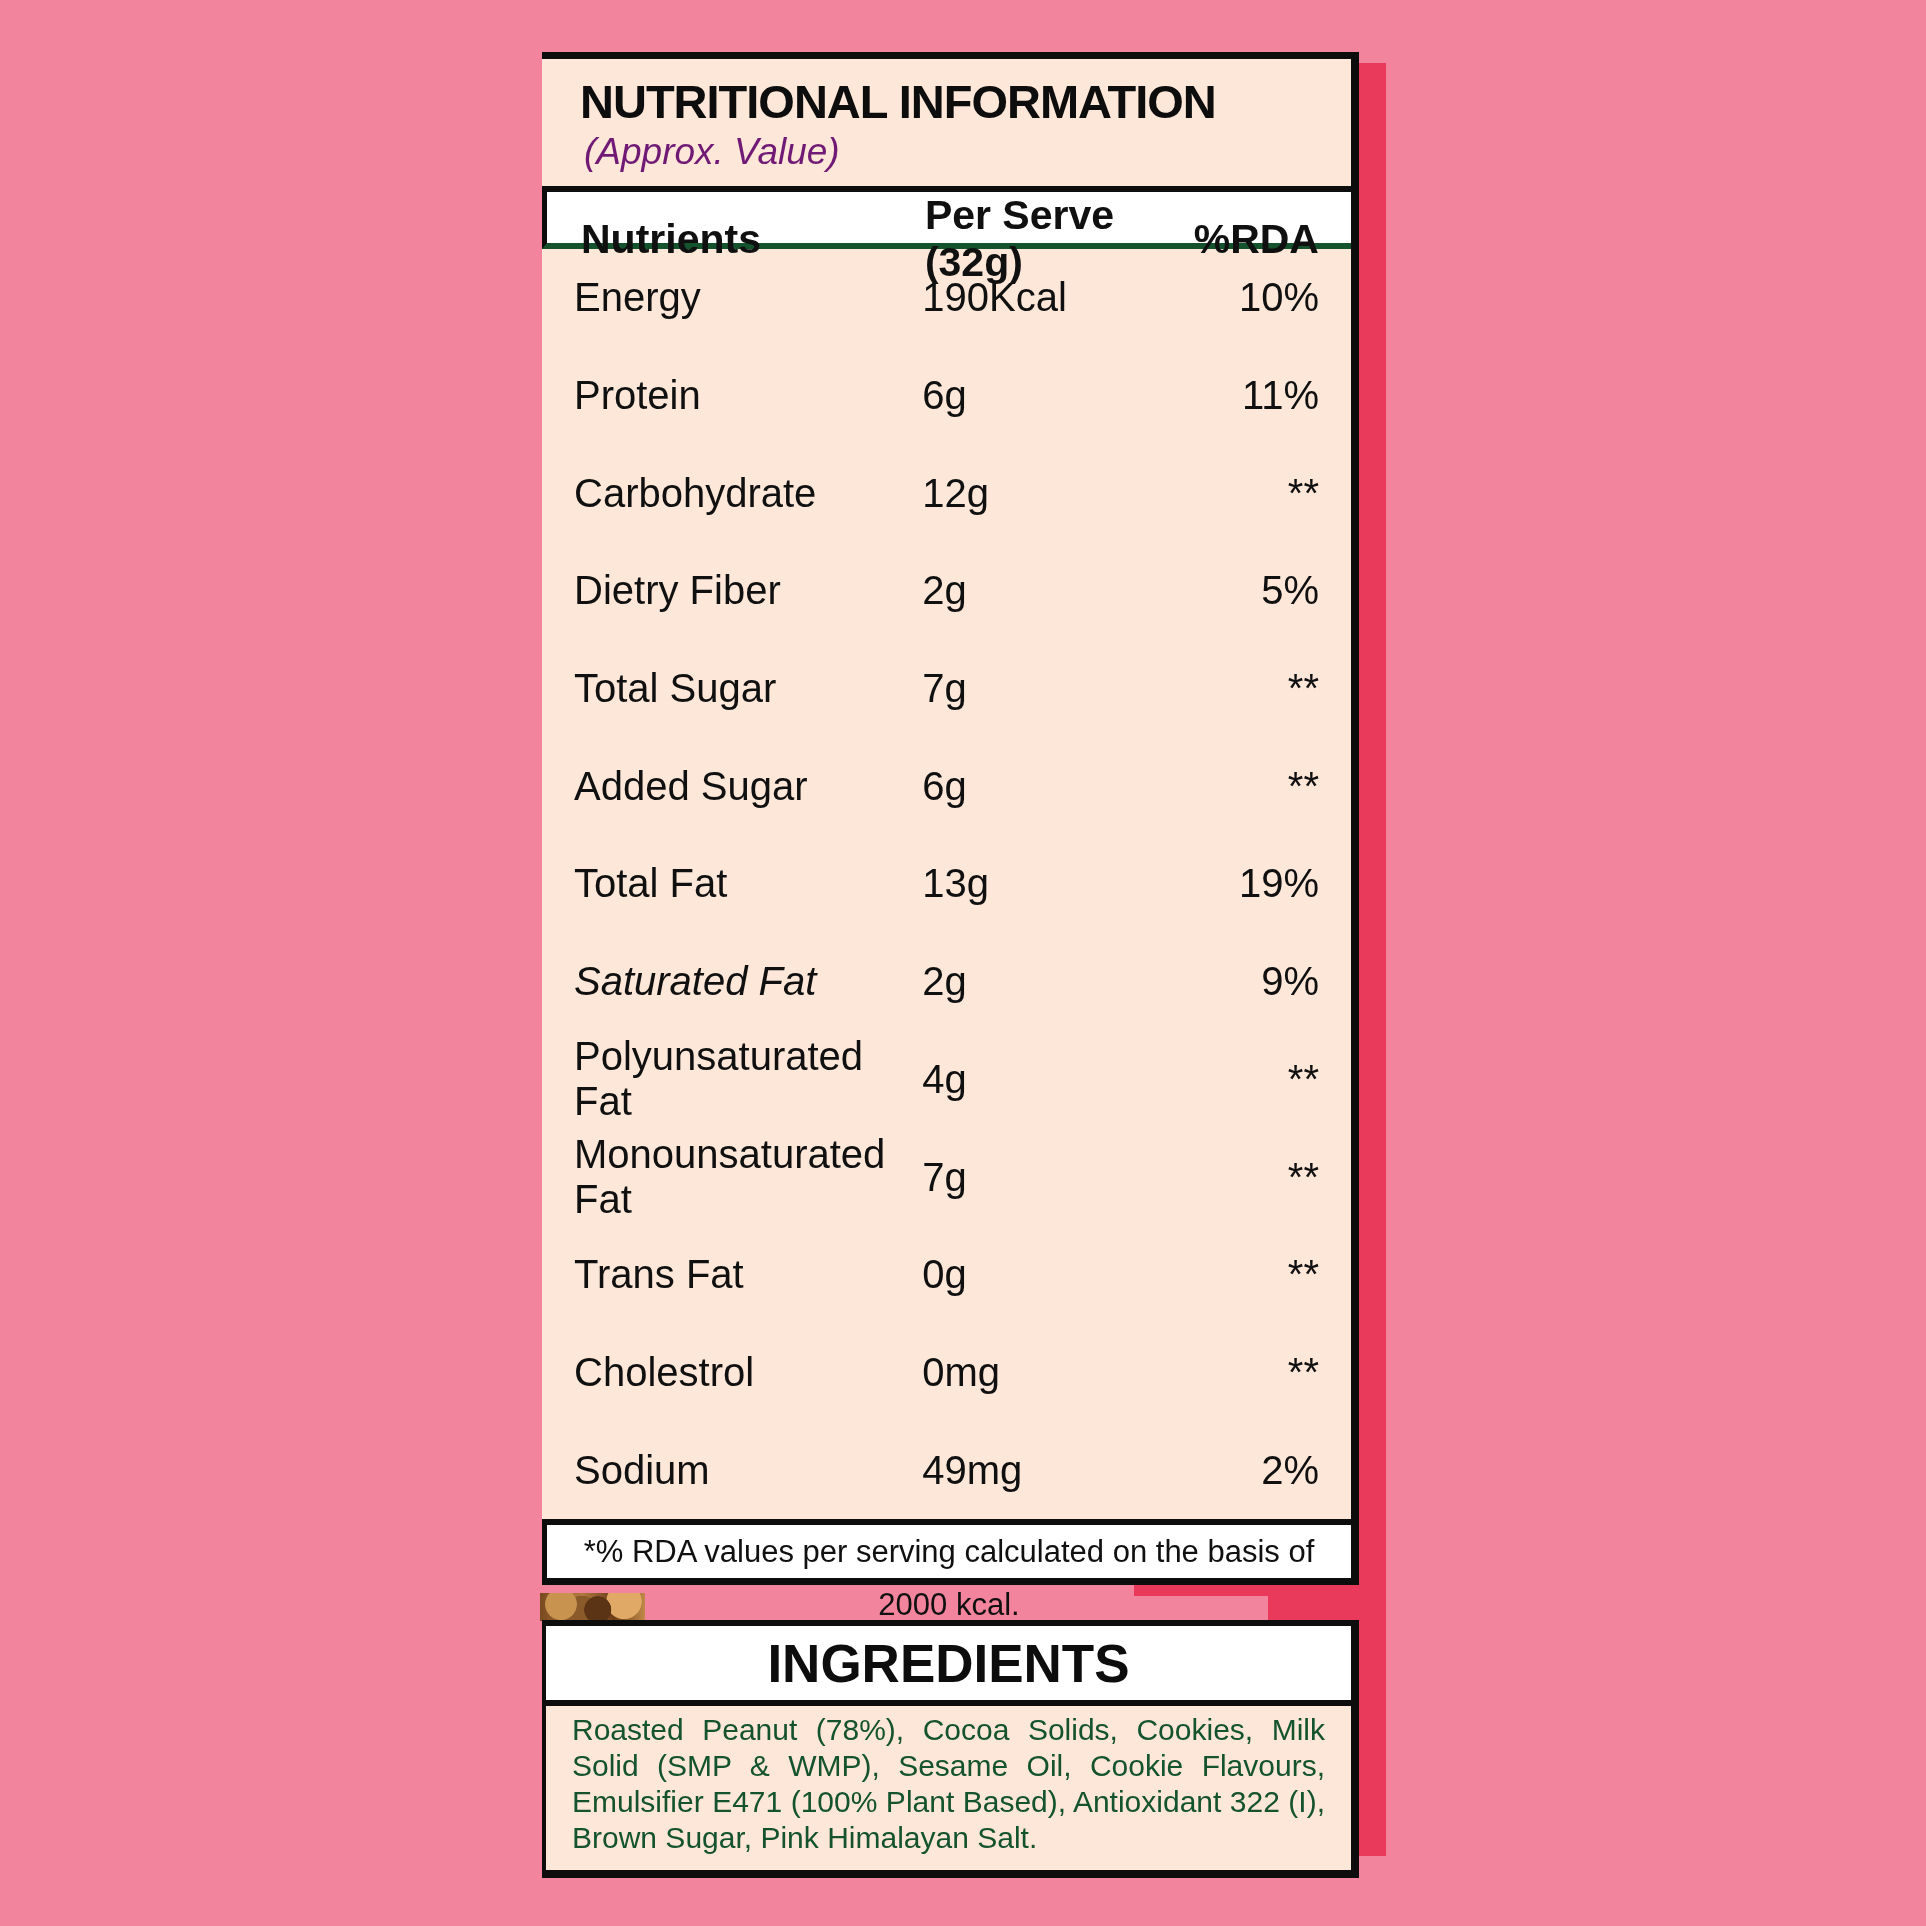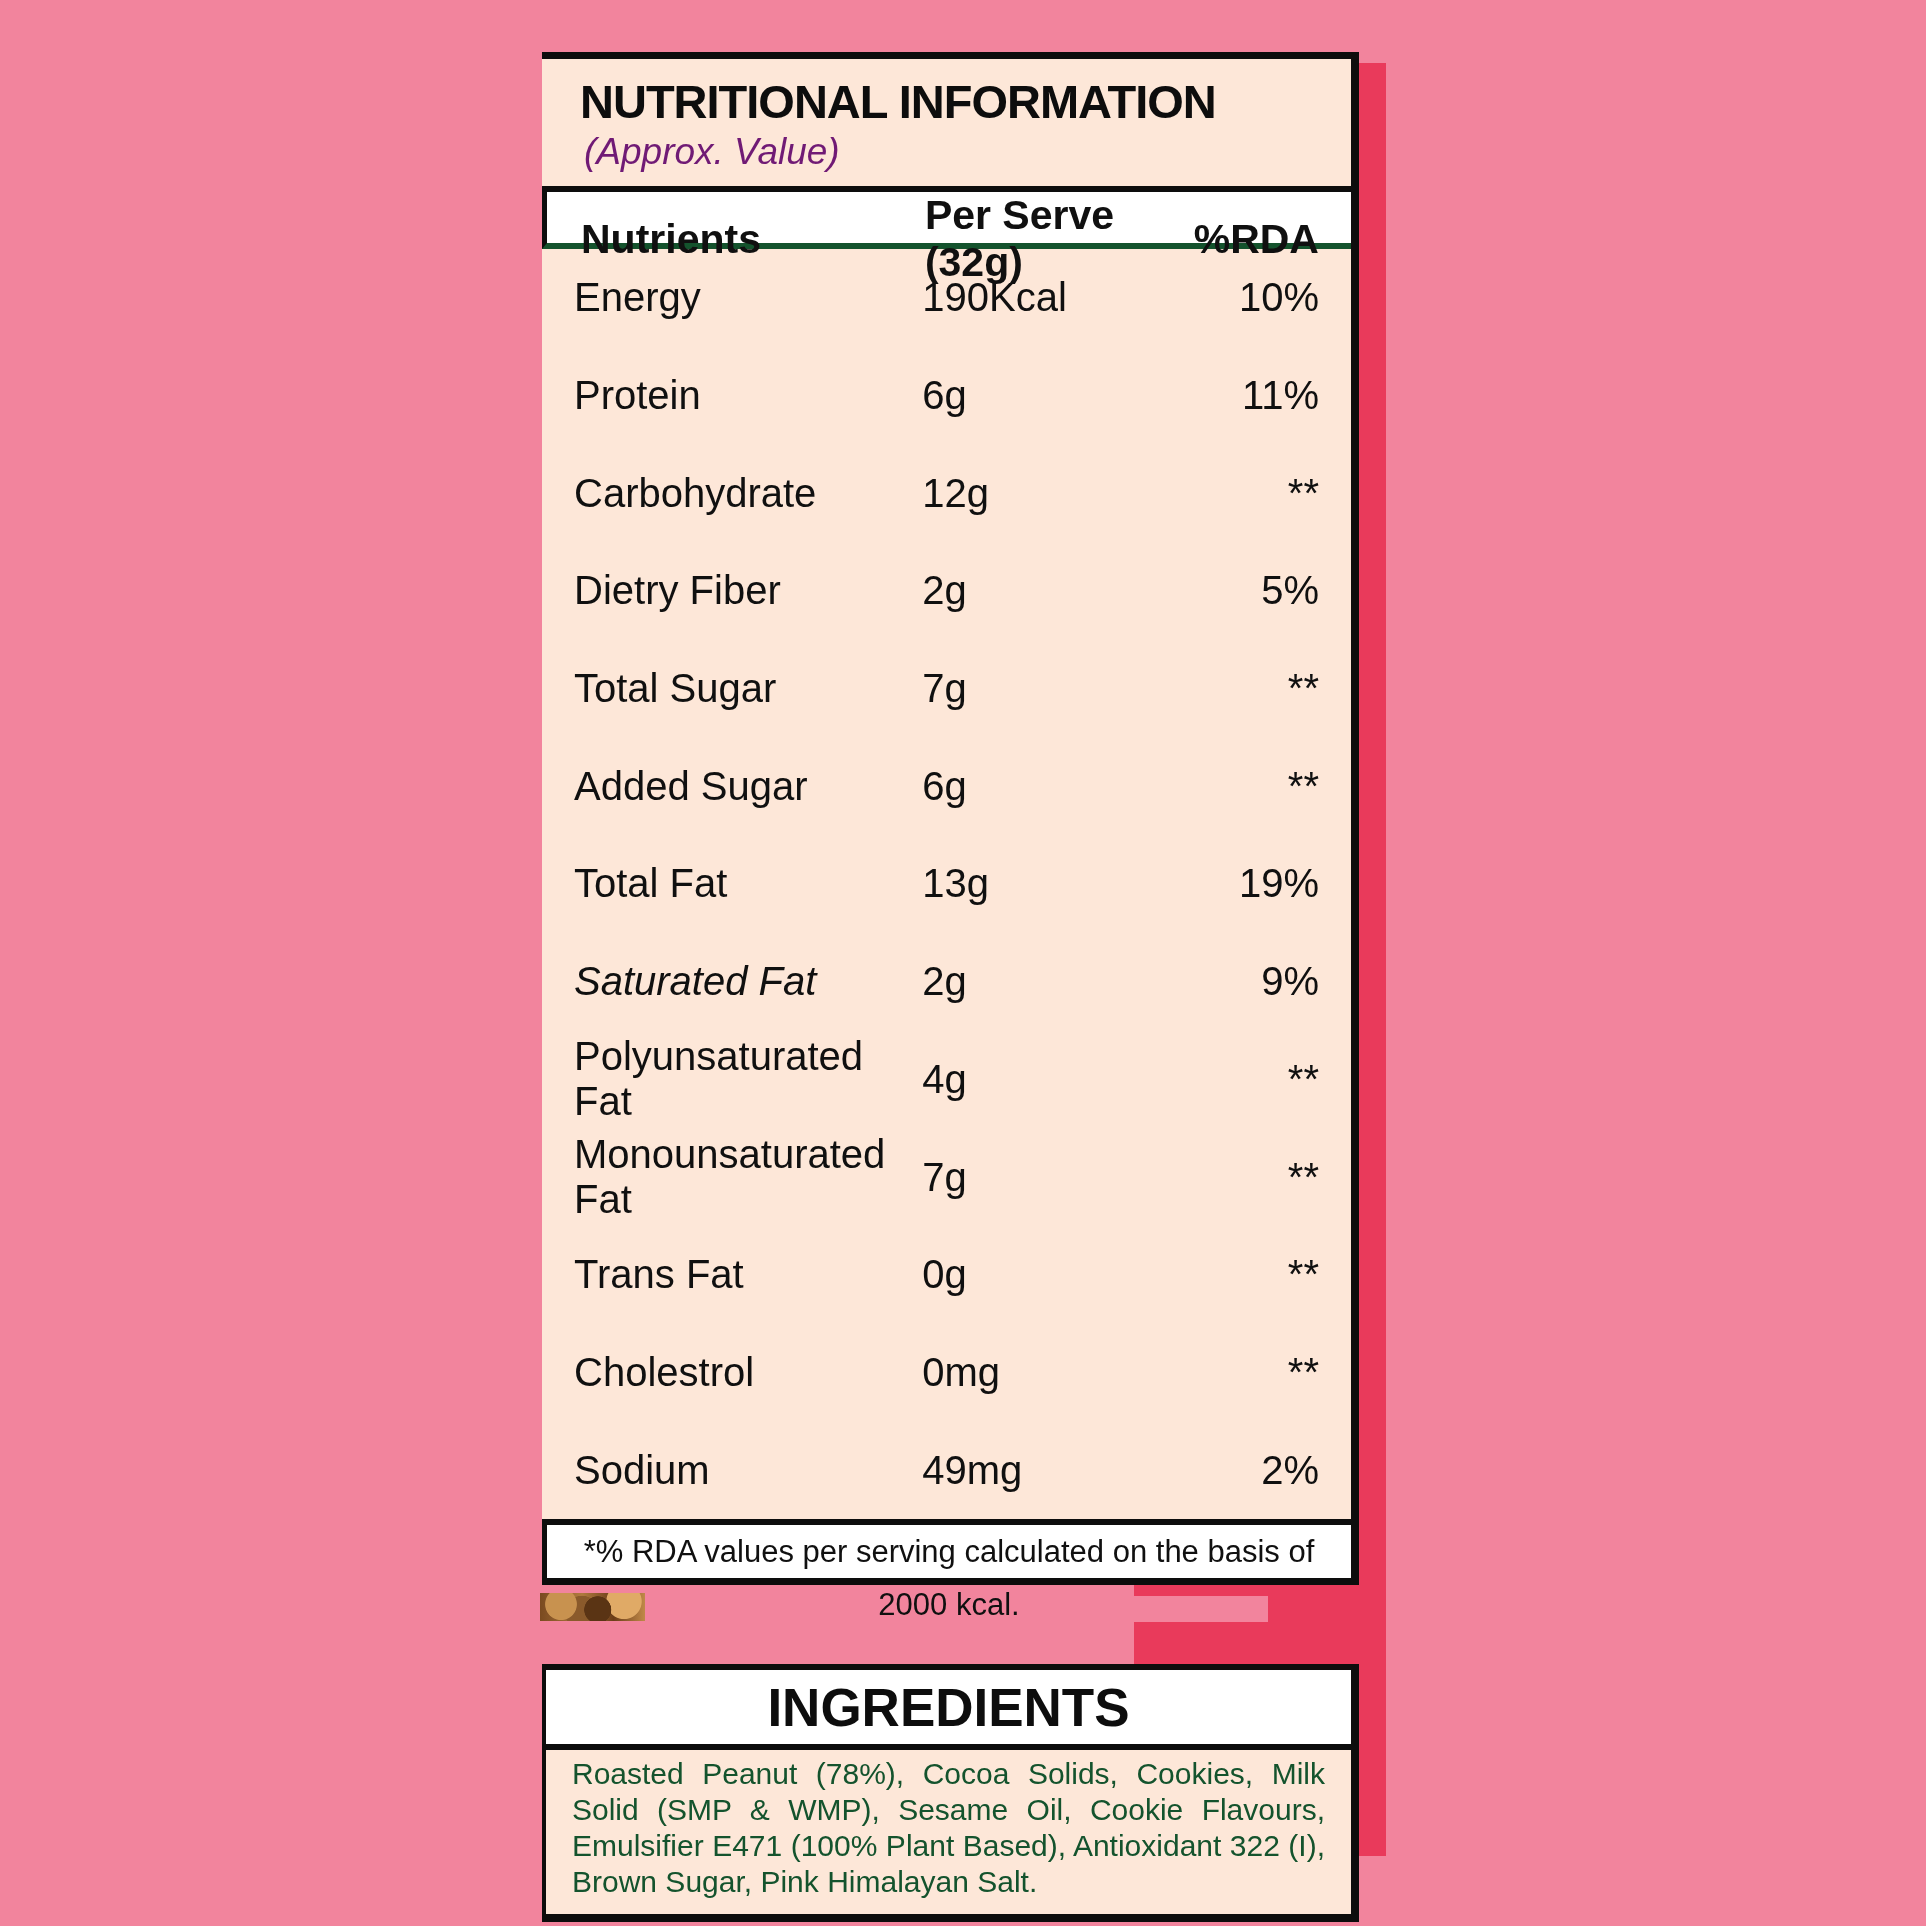--- a/index.html
+++ b/index.html
@@ -63,21 +63,21 @@
   }
   .t-row .c-label{padding-left:32px;}
   .t-row.indent .c-label{font-style:italic;}
   .foot-row{
     background:#ffffff;border-top:6px solid #0d0d0d;border-left:5px solid #0d0d0d;
     height:53px;line-height:53px;text-align:center;font-size:31px;
     box-sizing:content-box;
   }
   
   .ingredients-panel{
-    position:absolute;left:542px;top:1664px;width:817px;box-sizing:border-box;
+    position:absolute;left:542px;top:1620px;width:817px;box-sizing:border-box;
     background:#FDE7D8;
     border-top:6px solid #0d0d0d;
     border-right:8px solid #0d0d0d;
     border-bottom:8px solid #0d0d0d;
     border-left:4px solid #0d0d0d;
   }
   .ing-head{
     background:#ffffff;border-bottom:6px solid #0d0d0d;
     height:74px;display:flex;align-items:center;justify-content:center;
   }

